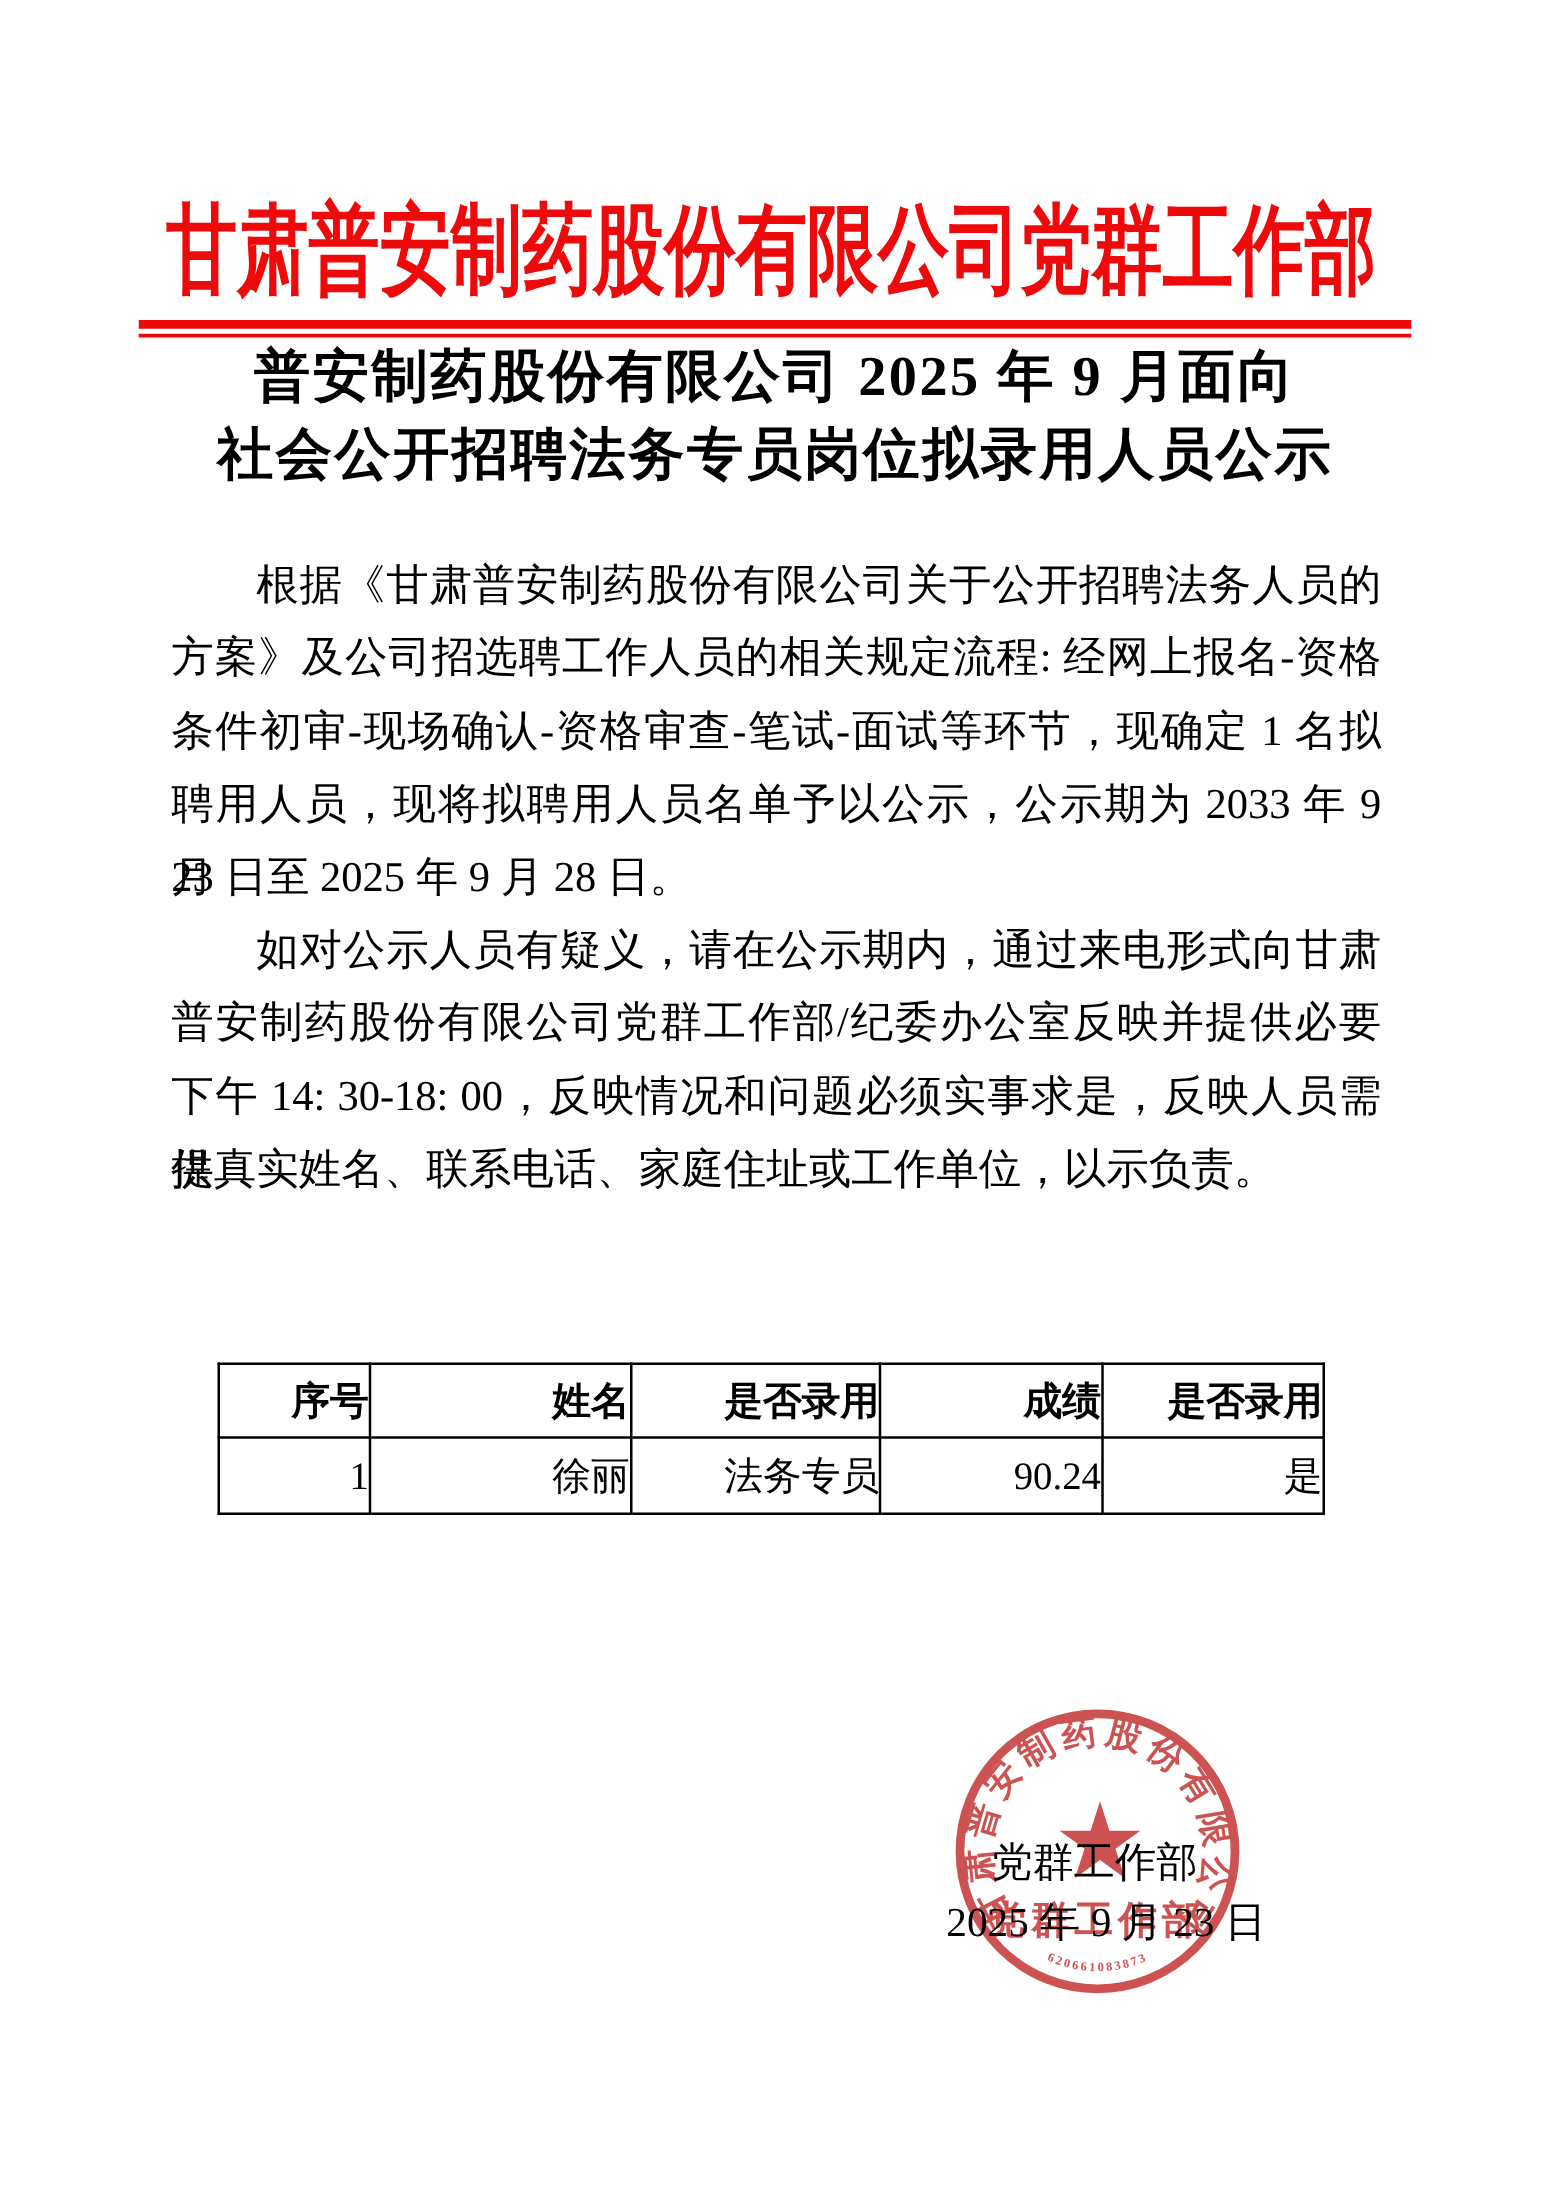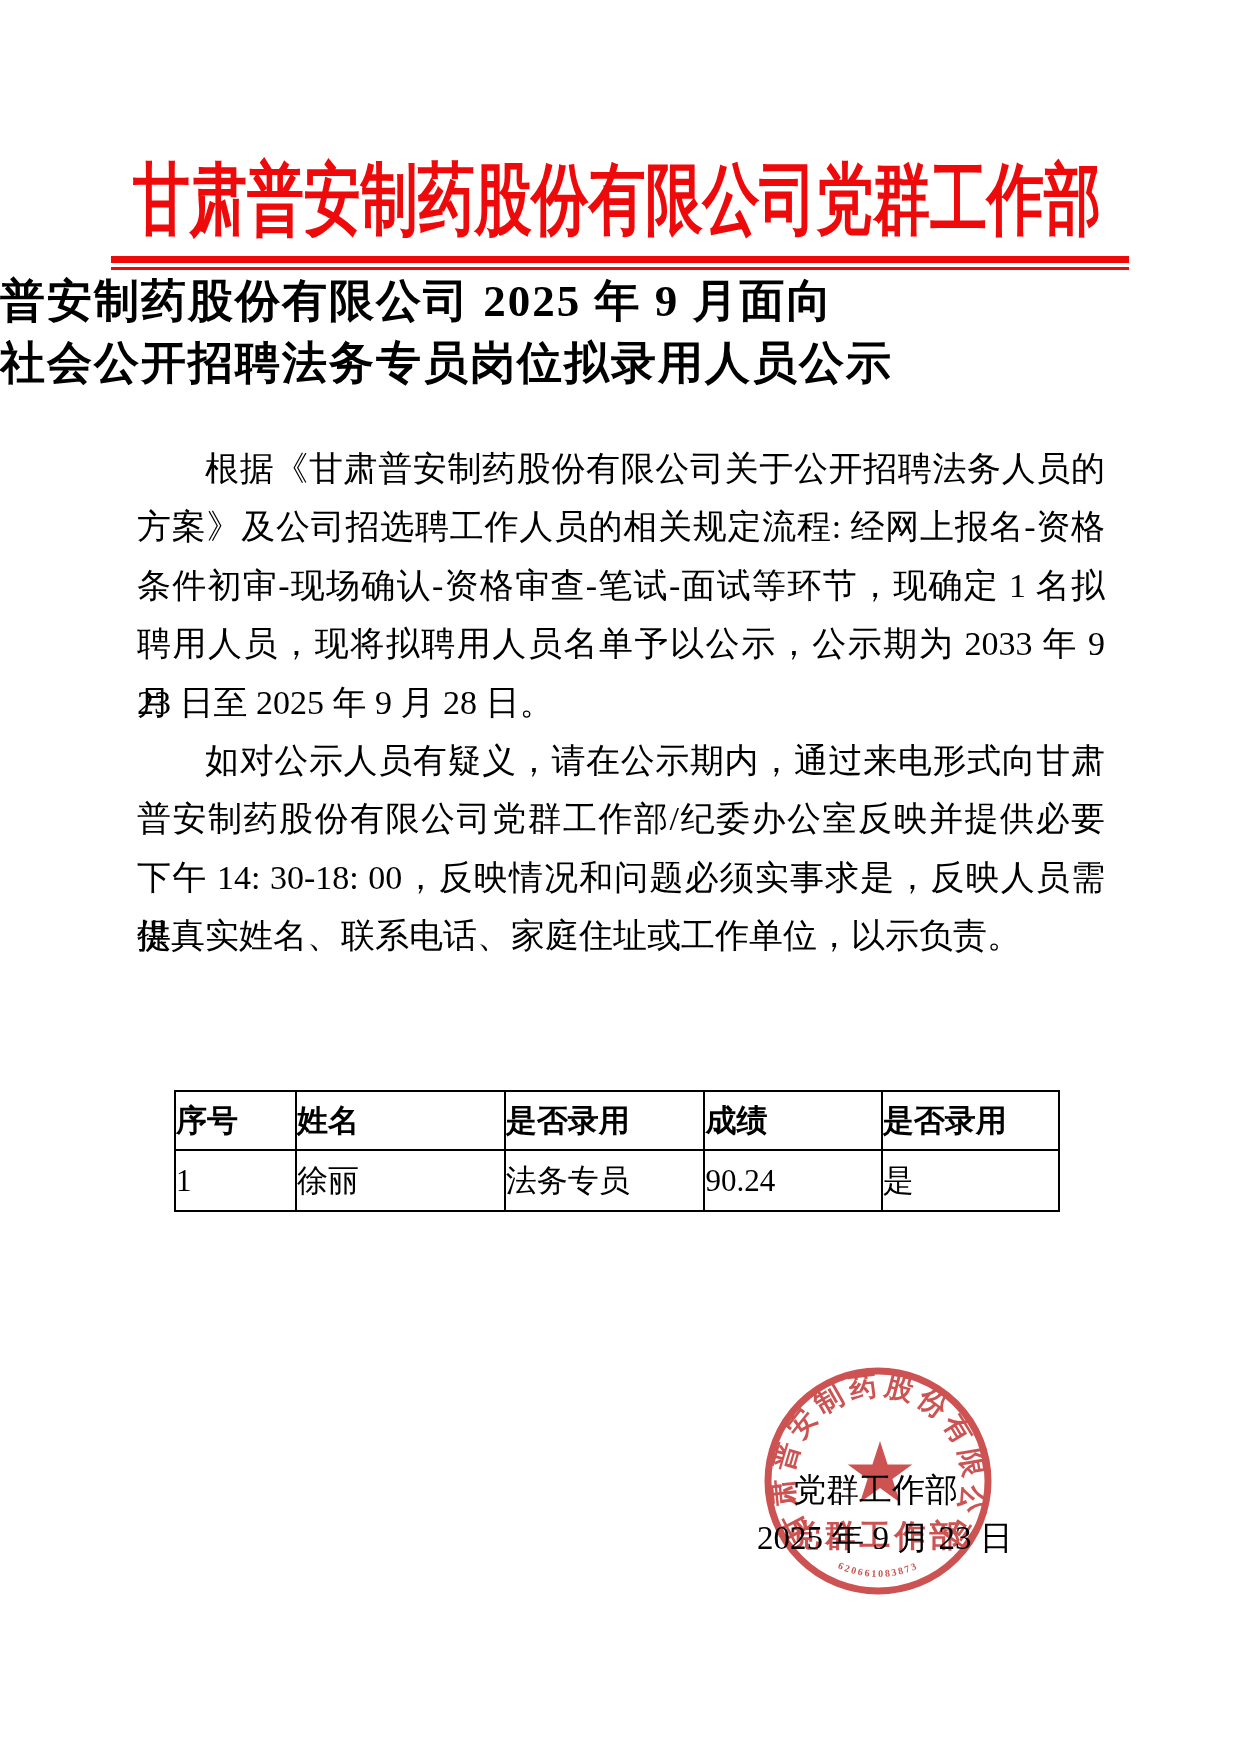--- a/index.html
+++ b/index.html
@@ -12,37 +12,37 @@
     position:absolute;top:150px;left:133px;
     font-size:78px;font-weight:bold;color:#ee0a0a;white-space:nowrap;
     transform:scaleX(0.73);transform-origin:0 0;line-height:100px;
   }
   .header-divider{
     position:absolute;top:256px;left:111px;width:1018px;height:4px;
     border-top:7px solid #ee0a0a;border-bottom:3px solid #ee0a0a;
   }
   
   .doc-title{
-    position:absolute;top:270px;left:0;width:1240px;text-align:left;
+    position:absolute;top:270px;left:0;width:1240px;text-align:center;
     font-weight:bold;font-size:45px;line-height:62px;letter-spacing:2px;
   }
   
   .body-text{
     position:absolute;top:440px;left:137px;width:968px;font-size:34px;
   }
   .line{line-height:58.4px;height:58.4px;white-space:pre;}
   .just{white-space:normal;text-align:justify;text-align-last:justify;}
   .indent{text-indent:68px;}
   
   .result-table{
     position:absolute;top:1090px;left:174px;width:886px;
     border-collapse:collapse;table-layout:fixed;
   }
   .result-table th,.result-table td{
-    border:2px solid #000;text-align:left;vertical-align:middle;
+    border:2px solid #000;text-align:right;vertical-align:middle;
     font-size:31px;padding:0;
   }
   .result-table th{height:57px;font-weight:bold;}
   .result-table td{height:59px;font-weight:normal;}
   
   .sig-dept{position:absolute;top:1468px;left:793px;font-size:33px;white-space:pre;}
   .sig-date{position:absolute;top:1516px;left:757px;font-size:33px;white-space:pre;}
   
   .stamp{
     position:absolute;top:1361px;left:756px;width:244px;height:244px;

